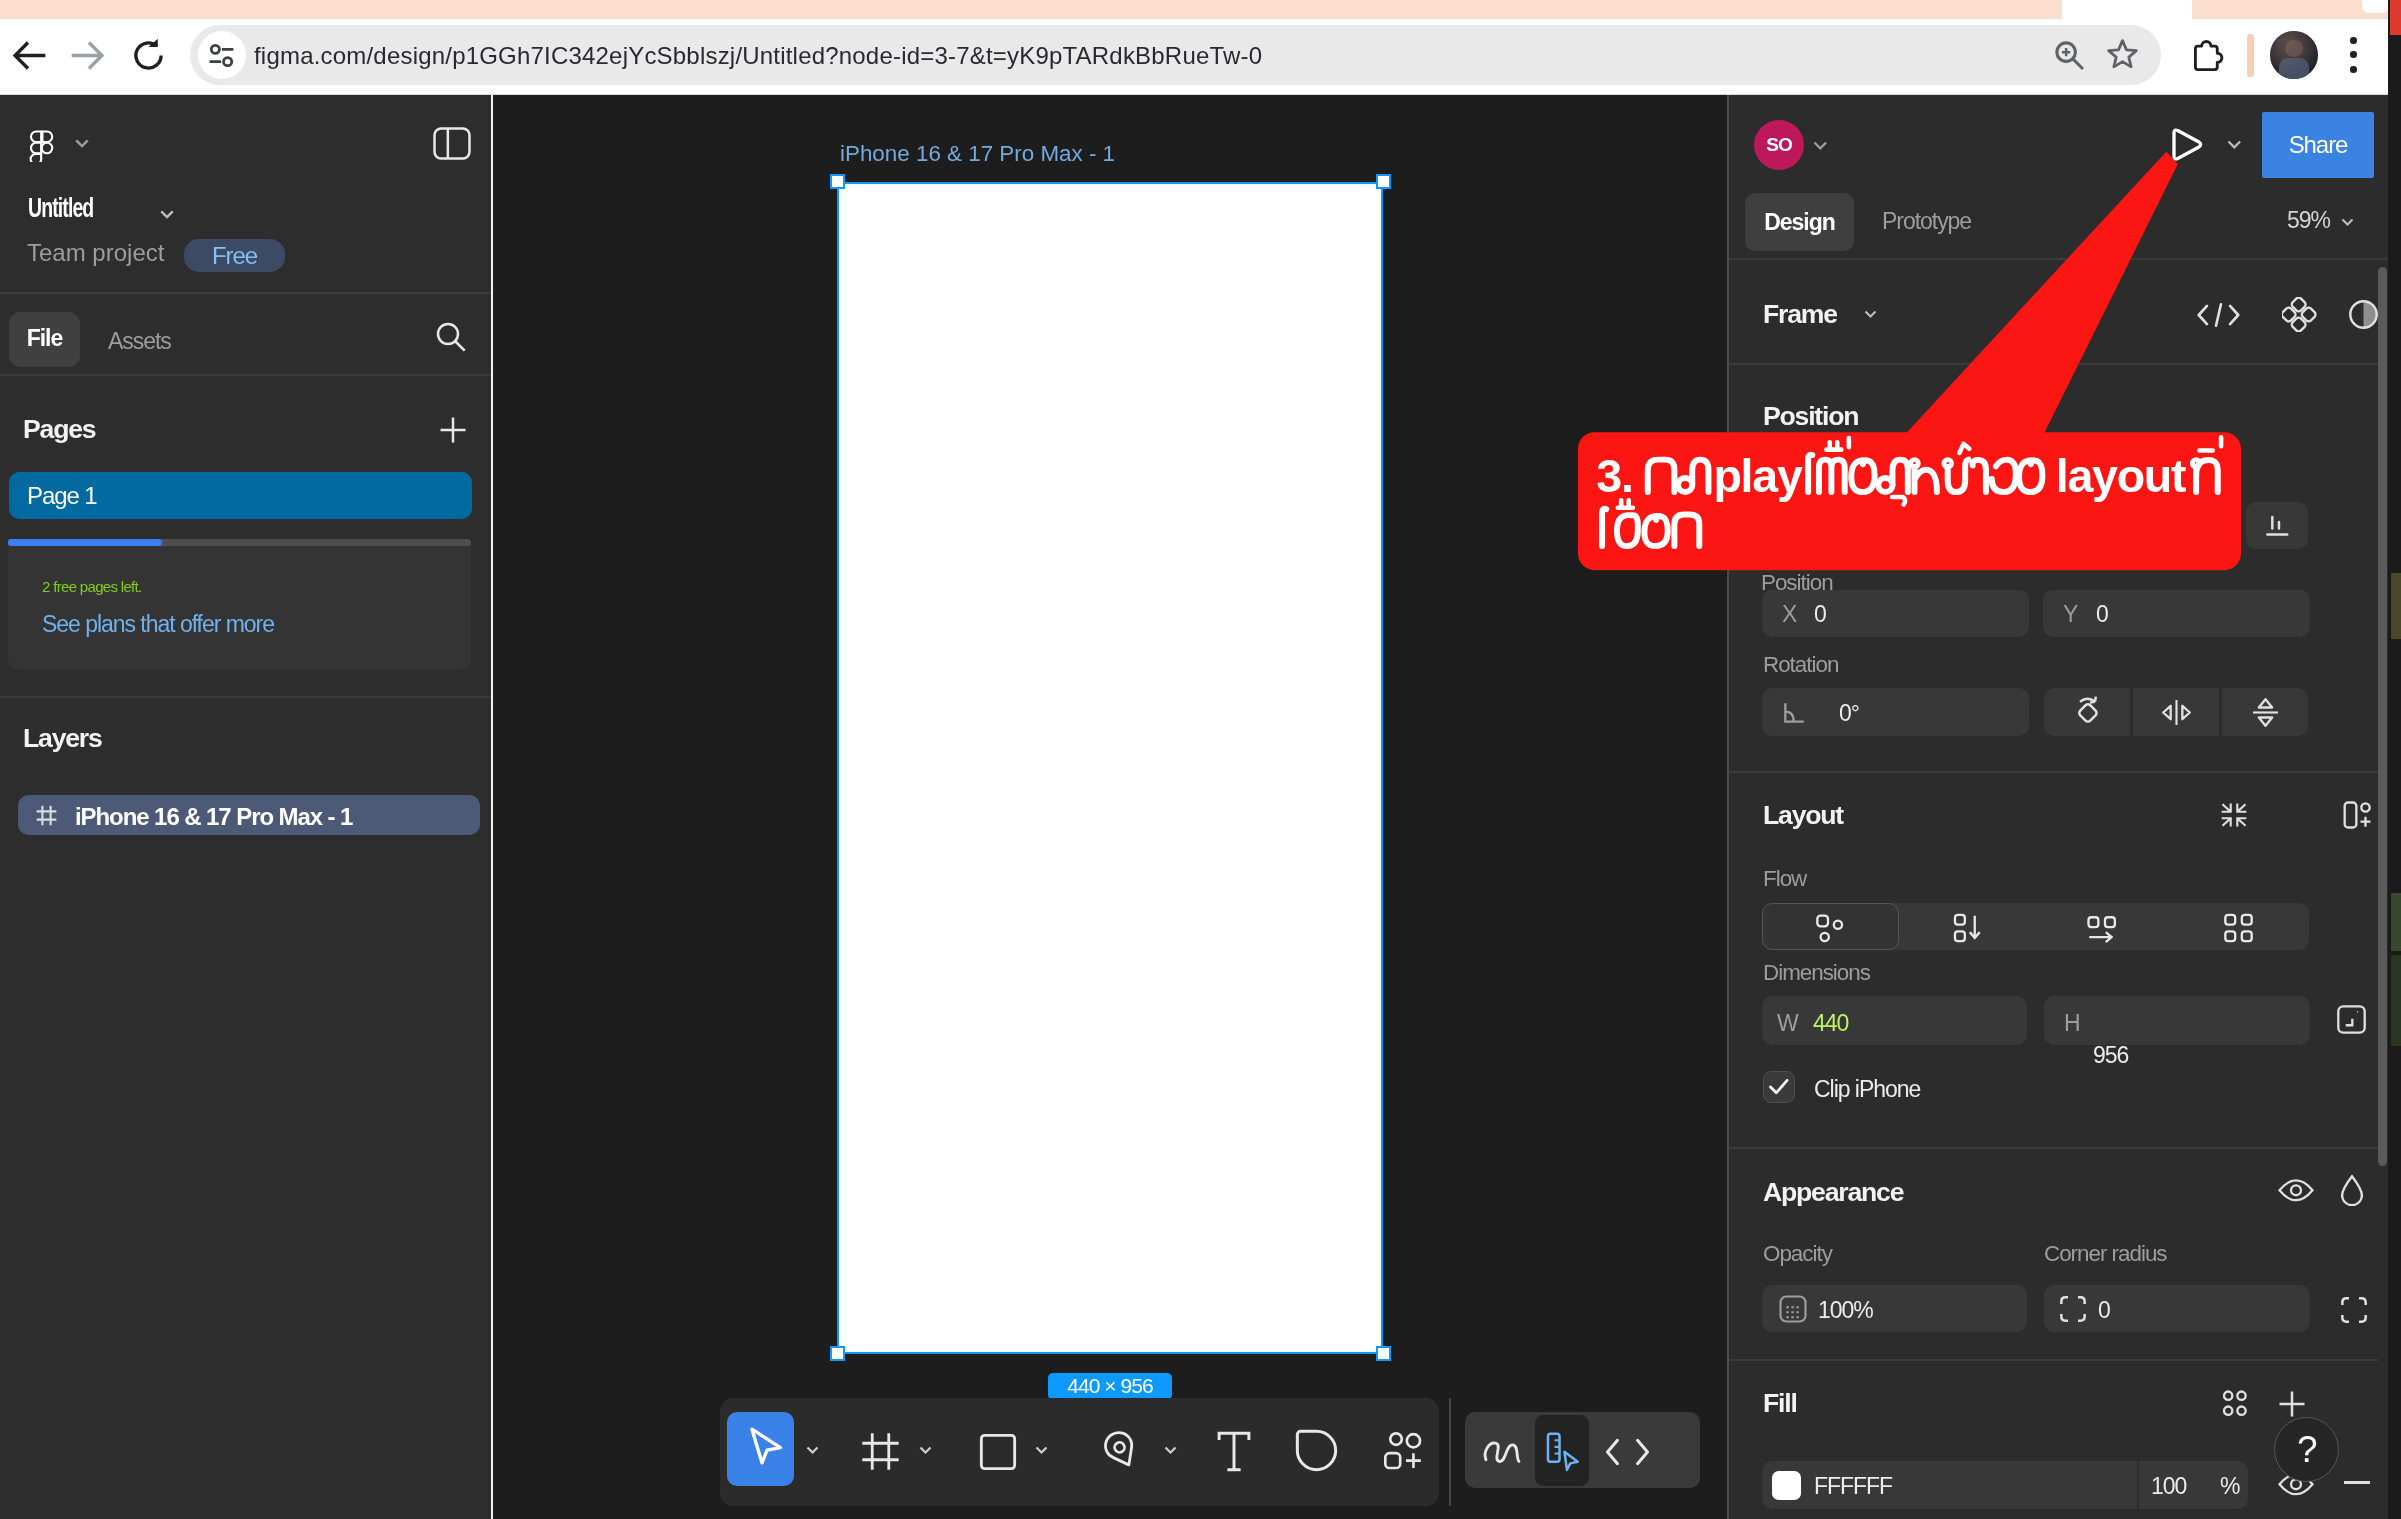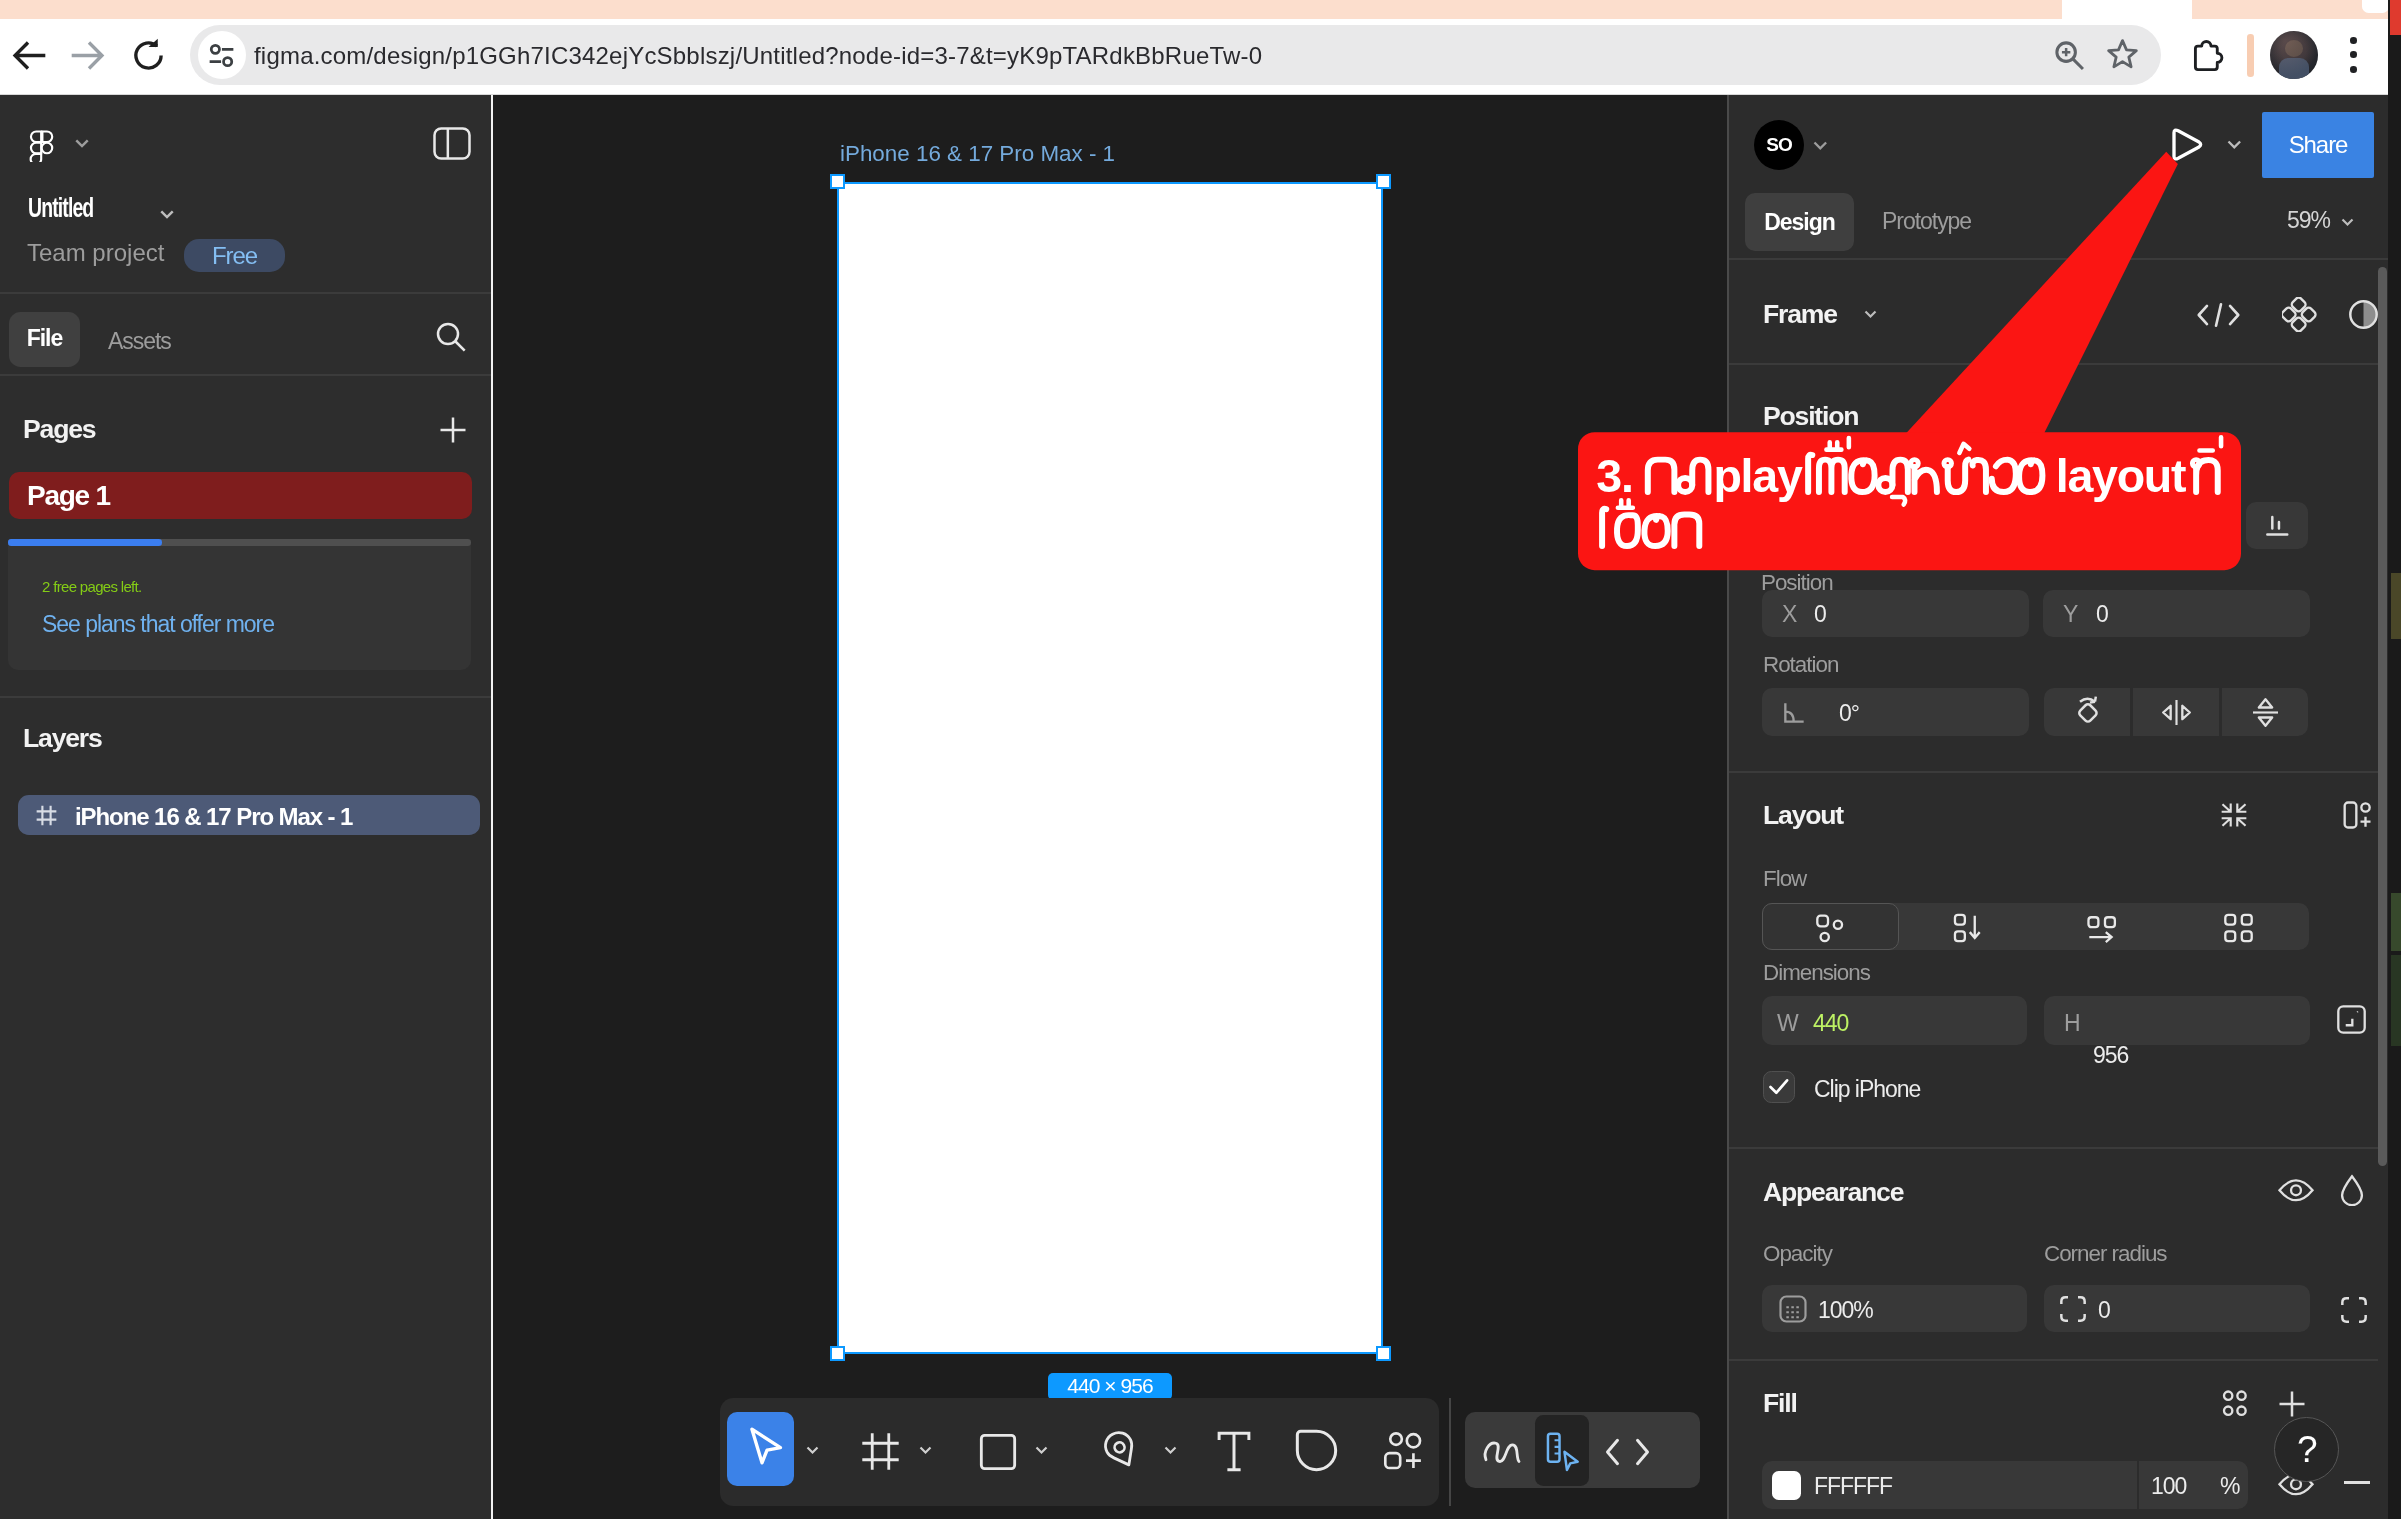--- a/index.html
+++ b/index.html
@@ -112,21 +112,21 @@
   <div class="abs" style="left:108px;top:328px;font-size:23px;color:#9d9d9d;">Assets</div>
   <svg class="abs" style="left:433px;top:319px;" width="35" height="35" viewBox="0 0 42 42">
     <circle cx="18" cy="18" r="12" stroke="#e8e8e8" stroke-width="3" fill="none"></circle>
     <path d="M27 27 L38 38" stroke="#e8e8e8" stroke-width="3"></path>
   </svg>
   <div class="divid abs" style="left:0;top:374px;width:491px;"></div>
   <div class="abs" style="left:23px;top:414px;font-size:26.6px;font-weight:700;color:#f2f2f2;">Pages</div>
   <svg class="abs" style="left:438px;top:415px;" width="30" height="30" viewBox="0 0 36 36">
     <path d="M18 3 V33 M3 18 H33" stroke="#e8e8e8" stroke-width="3" fill="none"></path>
   </svg>
-  <div class="abs" style="left:9px;top:472px;width:463px;height:47px;background:#7f1d1d;border-radius:10px;color:#ffffff;font-size:28px;font-weight:700;line-height:47px;padding-left:18px;">Page 1</div>
+  <div class="abs" style="left:9px;top:472px;width:463px;height:47px;background:#0369a1;border-radius:10px;color:#ffffff;font-size:24px;font-weight:400;line-height:47px;padding-left:18px;">Page 1</div>
 
   <div class="abs" style="left:8.3px;top:539px;width:463px;height:131px;background:#343434;border-radius:5px 5px 10px 10px;"></div>
   <div class="abs" style="left:8.3px;top:539px;width:463px;height:6.6px;background:#4f4f4f;border-radius:3.3px;"></div>
   <div class="abs" style="left:8.3px;top:539px;width:154px;height:6.6px;background:#3b7ef0;border-radius:3.3px;"></div>
   <div class="abs" style="left:42px;top:578px;font-size:15px;color:#84cc16;">2 free pages left.</div>
   <div class="abs" style="left:42px;top:611px;font-size:23px;color:#6fb1ee;">See plans that offer more</div>
   <div class="divid abs" style="left:0;top:696px;width:491px;"></div>
   <div class="abs" style="left:23px;top:723px;font-size:26.6px;font-weight:700;color:#f2f2f2;">Layers</div>
   <div class="abs" style="left:18px;top:795px;width:462px;height:40px;background:#4d5a77;border-radius:10.8px;"></div>
   <svg class="abs" style="left:35px;top:804px;" width="23" height="23" viewBox="0 0 28 28">
@@ -200,21 +200,21 @@
   <svg class="abs" style="left:1543px;top:1430px;" width="38" height="42" viewBox="0 0 46 50">
     <rect x="6" y="4" width="14" height="34" rx="3" stroke="#6db3f2" stroke-width="3" fill="none"></rect>
     <path d="M20 12 h-6 M20 20 h-6 M20 28 h-6" stroke="#6db3f2" stroke-width="2.6"></path>
     <path d="M26 26 L42 38 L33 40 L29 48 Z" stroke="#6db3f2" stroke-width="3" fill="none" stroke-linejoin="round"></path>
   </svg>
 
   <svg class="abs" style="left:1604px;top:1437px;" width="47" height="30" viewBox="0 0 56 36">
     <path d="M16 4 L4 18 L16 32 M40 4 L52 18 L40 32" stroke="#e8e8e8" stroke-width="3.6" fill="none" stroke-linecap="round" stroke-linejoin="round"></path>
   </svg>
 
-  <div class="abs" style="left:1754px;top:120px;width:50px;height:50px;border-radius:50%;background:#000000;color:#fff;font-size:19px;font-weight:600;text-align:center;line-height:50px;">SO</div>
+  <div class="abs" style="left:1754px;top:120px;width:50px;height:50px;border-radius:50%;background:#be185d;color:#fff;font-size:19px;font-weight:600;text-align:center;line-height:50px;">SO</div>
   <svg class="abs" style="left:1812px;top:140px;" width="16.6" height="10.8" viewBox="0 0 20 13">
     <path d="M3 3 L10 10 L17 3" stroke="#9d9d9d" stroke-width="2.8" fill="none"></path>
   </svg>
   <svg class="abs" style="left:2169px;top:126px;" width="35" height="37" viewBox="0 0 42 44">
     <path d="M6 8 Q6 3 11 5.5 L36 19 Q40 22 36 25 L11 38.5 Q6 41 6 36 Z" stroke="#ffffff" stroke-width="4" fill="none" stroke-linejoin="round"></path>
   </svg>
   <svg class="abs" style="left:2226px;top:139px;" width="16.6" height="10.8" viewBox="0 0 20 13">
     <path d="M3 3 L10 10 L17 3" stroke="#bdbdbd" stroke-width="2.8" fill="none"></path>
   </svg>
   <div class="abs" style="left:2262px;top:112px;width:112px;height:66px;background:#3a83e3;border-radius:2px;color:#ffffff;font-size:24px;text-align:center;line-height:66px;">Share</div>

